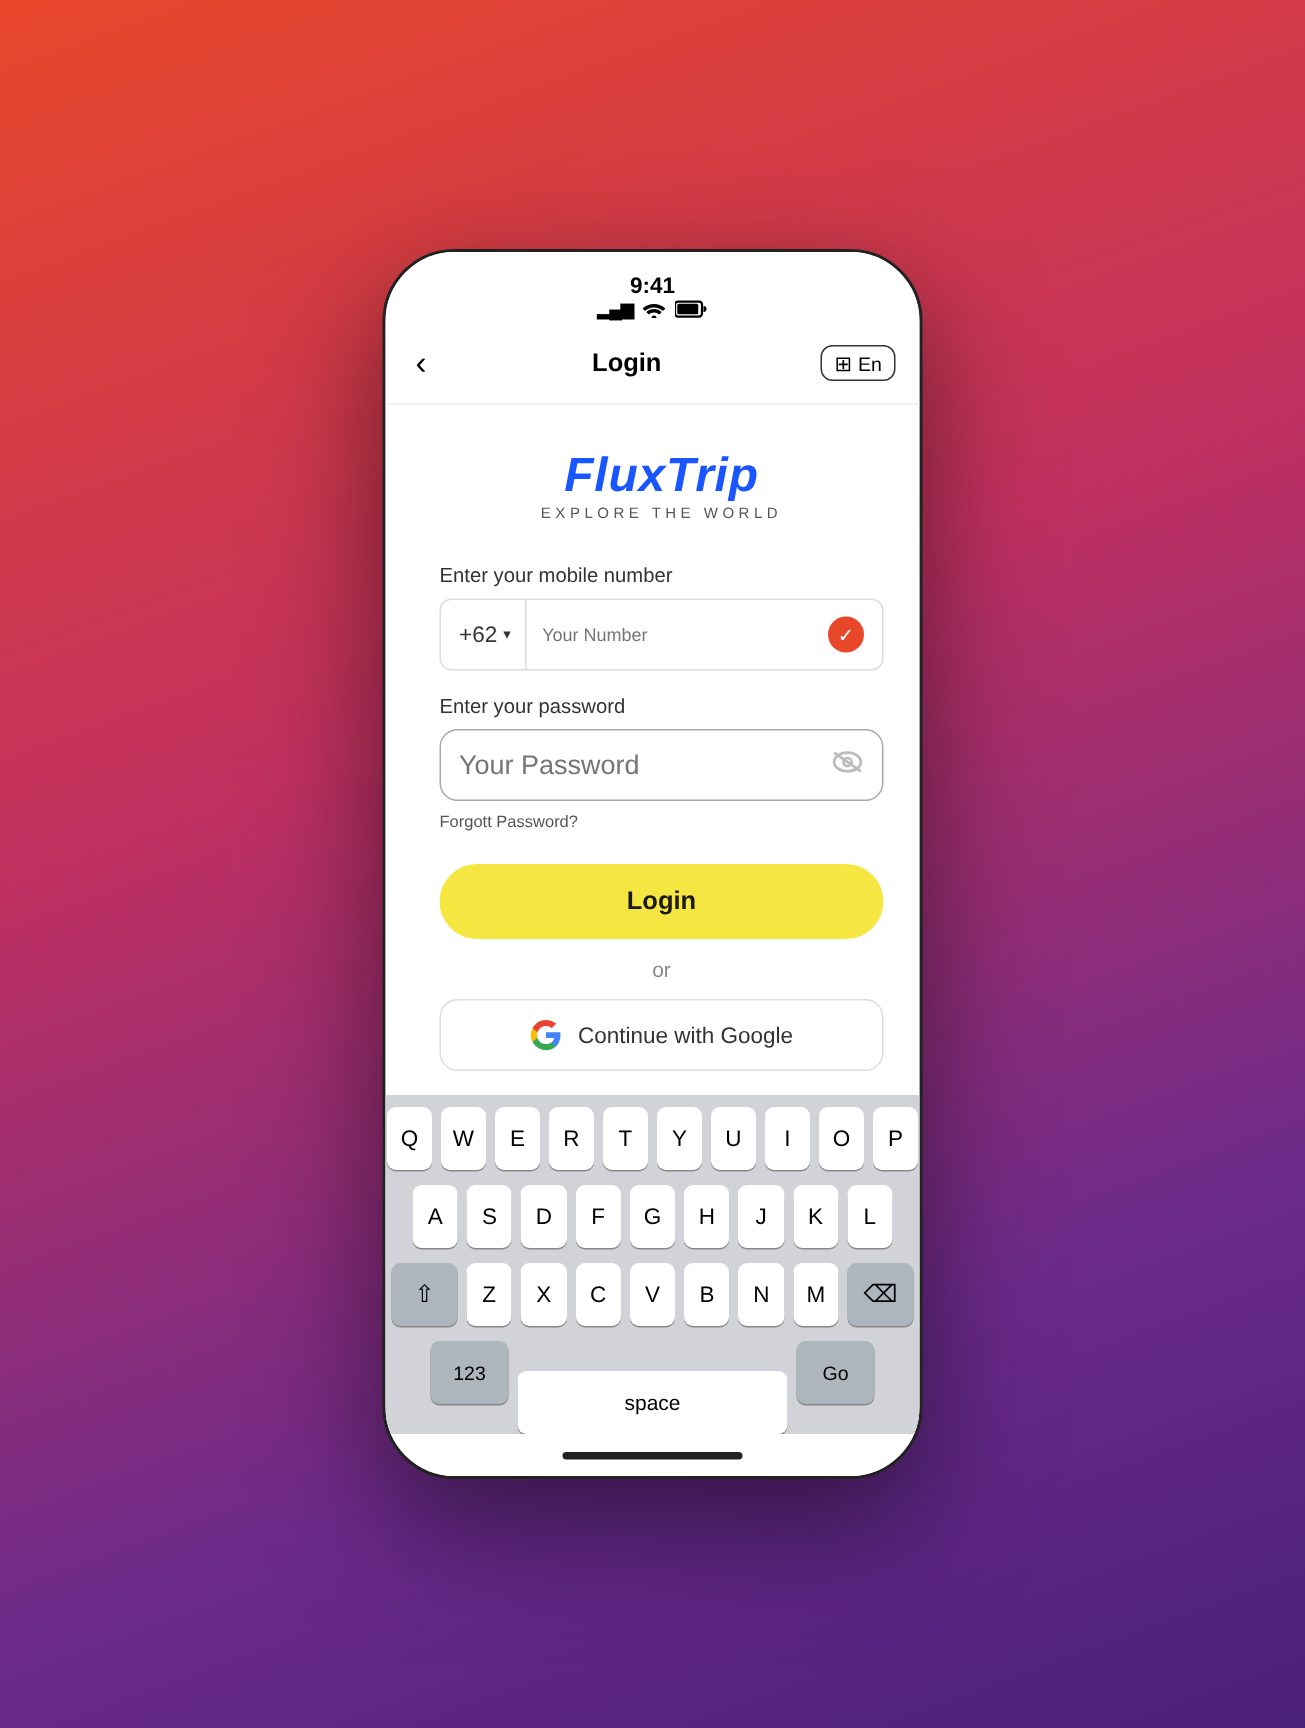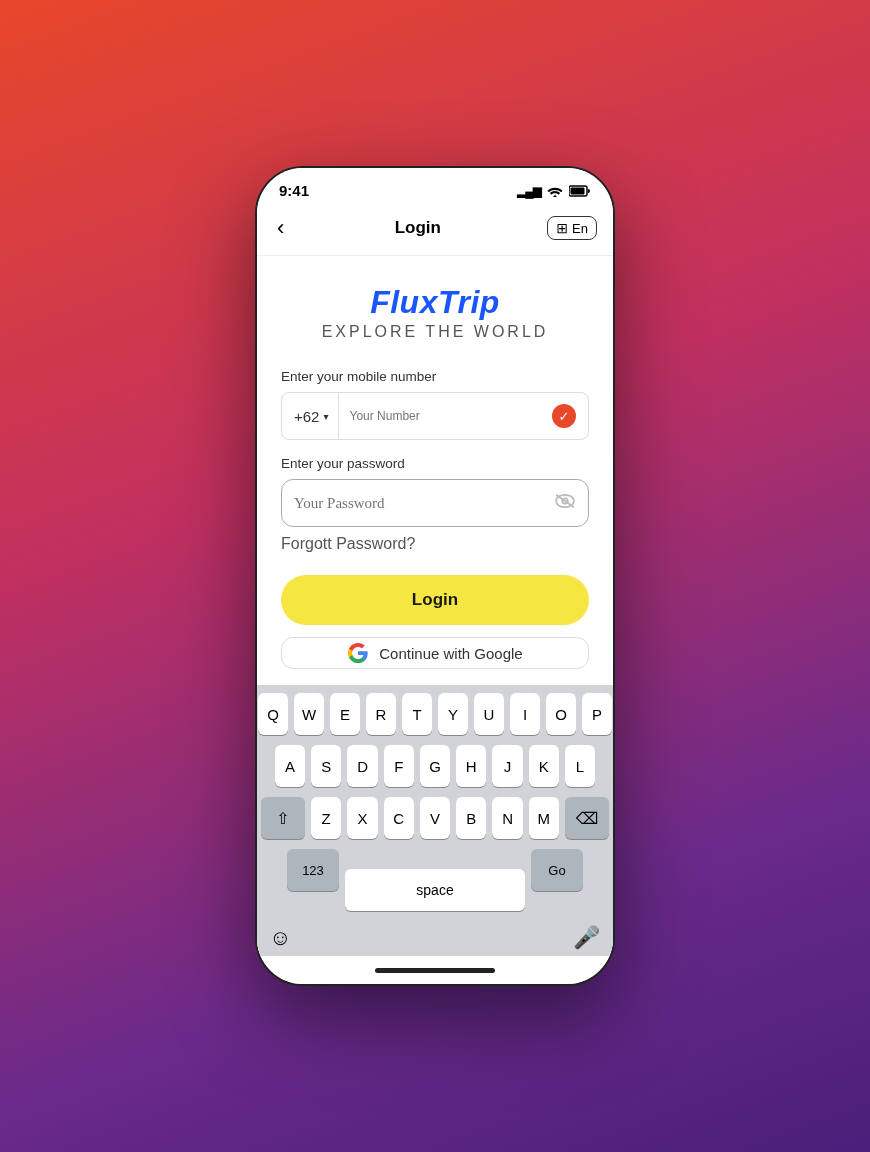--- a/index.html
+++ b/index.html
@@ -29,20 +29,21 @@
     }
 
     
     .status-bar {
       background: #fff;
       display: flex;
       align-items: center;
       justify-content: space-between;
       padding: 14px 22px 8px 22px;
       flex-shrink: 0;
+      flex-direction: column;
     }
     .status-time {
       font-size: 15px;
       font-weight: 600;
       color: #000;
     }
     .status-icons {
       display: flex;
       align-items: center;
       gap: 6px;
@@ -85,38 +86,38 @@
     
     .content {
       flex: 1;
       background: #fff;
       overflow: hidden;
       display: flex;
       flex-direction: column;
     }
 
     .form-area {
-      padding: 28px 24px 16px 24px;
+      padding: 28px 24px 16px 36px;
       flex-shrink: 0;
     }
 
     
     .logo-container {
       text-align: center;
       margin-bottom: 28px;
     }
     .logo-text {
       font-size: 32px;
       font-weight: 800;
       color: #1a56ff;
       font-style: italic;
       letter-spacing: 0.5px;
     }
     .logo-tagline {
-      font-size: 16px;
+      font-size: 10px;
       letter-spacing: 3px;
       color: #555;
       margin-top: 2px;
     }
 
     
     .field-label {
       font-size: 13.5px;
       color: #333;
       margin-bottom: 8px;
@@ -174,33 +175,32 @@
       border: 1.5px solid #aaa;
       border-radius: 12px;
       padding: 0 12px;
       height: 48px;
       background: #fff;
     }
     .password-input {
       flex: 1;
       border: none;
       outline: none;
-      font-size: 15px;
+      font-size: 18px;
       color: #7f1d1d;
       background: transparent;
-      font-family: Liberation Serif, serif;
     }
     .eye-icon {
       color: #bbb;
       font-size: 18px;
       cursor: pointer;
     }
 
     .forgot-link {
-      font-size: 16px;
+      font-size: 11px;
       color: #555;
       margin-top: 8px;
       cursor: pointer;
       display: block;
     }
 
     .login-btn {
       width: 100%;
       height: 50px;
       background: #f5e642;
@@ -216,21 +216,21 @@
 
     .or-divider {
       text-align: center;
       font-size: 14px;
       color: #888;
       margin-bottom: 12px;
     }
 
     .google-btn {
       width: 100%;
-      height: 32px;
+      height: 48px;
       border: 1.5px solid #ddd;
       border-radius: 12px;
       background: #fff;
       display: flex;
       align-items: center;
       justify-content: center;
       gap: 10px;
       font-size: 15px;
       color: #333;
       cursor: pointer;
@@ -384,20 +384,21 @@
             </svg>
           </span>
         </div>
         <span class="forgot-link">Forgott Password?</span>
       </div>
 
       
       <button class="login-btn">Login</button>
 
       
+      <div class="or-divider">or</div>
 
       
       <button class="google-btn">
         <svg class="google-logo" viewBox="0 0 24 24">
           <path d="M22.56 12.25c0-.78-.07-1.53-.2-2.25H12v4.26h5.92c-.26 1.37-1.04 2.53-2.21 3.31v2.77h3.57c2.08-1.92 3.28-4.74 3.28-8.09z" fill="#4285F4"></path>
           <path d="M12 23c2.97 0 5.46-.98 7.28-2.66l-3.57-2.77c-.98.66-2.23 1.06-3.71 1.06-2.86 0-5.29-1.93-6.16-4.53H2.18v2.84C3.99 20.53 7.7 23 12 23z" fill="#34A853"></path>
           <path d="M5.84 14.09c-.22-.66-.35-1.36-.35-2.09s.13-1.43.35-2.09V7.07H2.18C1.43 8.55 1 10.22 1 12s.43 3.45 1.18 4.93l2.85-2.22.81-.62z" fill="#FBBC05"></path>
           <path d="M12 5.38c1.62 0 3.06.56 4.21 1.64l3.15-3.15C17.45 2.09 14.97 1 12 1 7.7 1 3.99 3.47 2.18 7.07l3.66 2.84c.87-2.6 3.3-4.53 6.16-4.53z" fill="#EA4335"></path>
         </svg>
         <span>Continue with Google</span>

